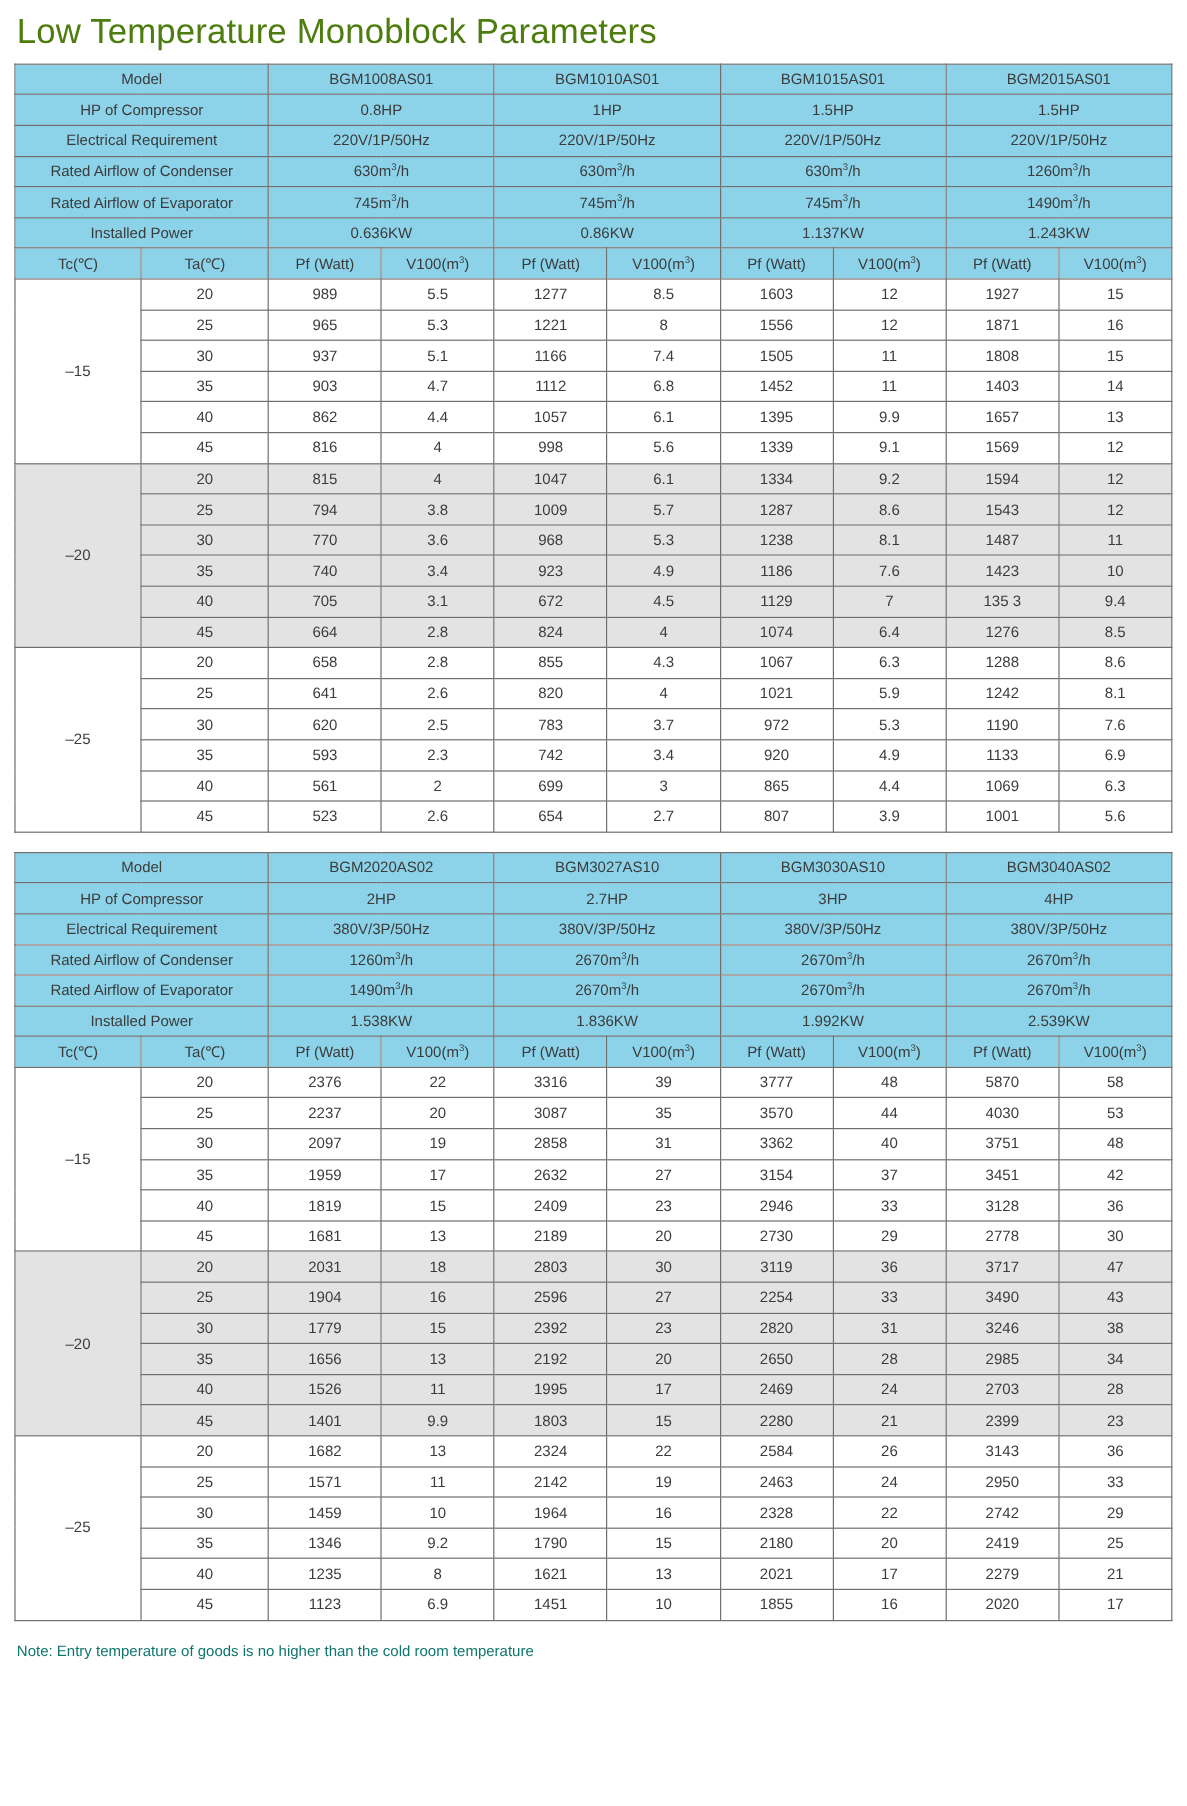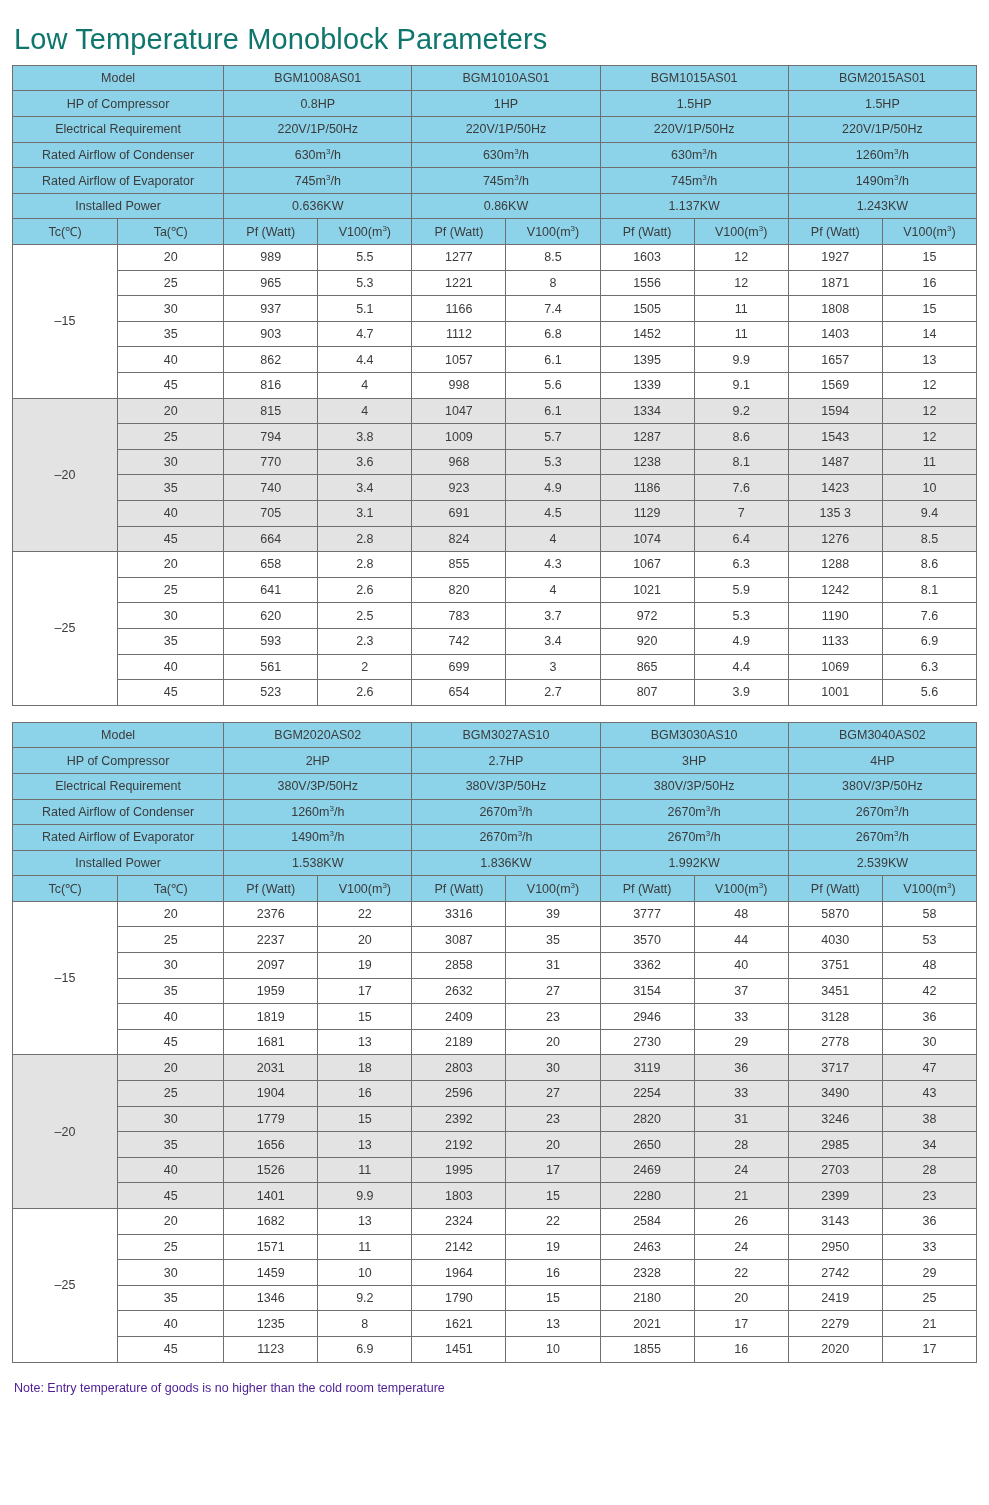--- a/index.html
+++ b/index.html
@@ -17,23 +17,23 @@
   .page {
     position: relative;
     width: 989px;
     height: 1505px;
     box-sizing: border-box;
     padding: 0 12px;
   }
   .page-title {
     font-size: 29px;
     font-weight: 400;
-    color: #0f766e;
+    color: #4d7c0f;
     letter-spacing: 0.1px;
-    margin: 24px 0 9px 2px;
+    margin: 12px 0 9px 2px;
     line-height: 1.1;
   }
   table.spec {
     border-collapse: collapse;
     table-layout: fixed;
     width: 965px;
     margin: 0 0 16px 0;
     border-radius: 20px;
   }
   table.spec td, table.spec th {
@@ -50,21 +50,21 @@
   }
   .hdr-blue { background: #8cd3ea; }
   .hdr-label { font-size: 12.5px; }
   .rowgrp-gray { background: #e3e3e3; }
   .rowgrp-white { background: #ffffff; }
   .tc-cell { font-size: 12.5px; }
   sup { font-size: 8px; vertical-align: super; line-height: 0; }
   .notes {
     margin-top: 8px;
     font-size: 12.5px;
-    color: #4c1d95;
+    color: #0f766e;
     line-height: 1.55;
   }
   .notes .note-line1 { margin-left: 2px; }
   .notes .note-line2 { margin-left: 46px; }
   .c-tc    { width: 105px; }
   .c-ta    { width: 106px; }
   .c-pf    { width: 94px; }
   .c-v100  { width: 94px; }
 </style>
 </head>
@@ -252,21 +252,21 @@
             <td class="rowgrp-gray">4.9</td>
             <td class="rowgrp-gray">1186</td>
             <td class="rowgrp-gray">7.6</td>
             <td class="rowgrp-gray">1423</td>
             <td class="rowgrp-gray">10</td>
           </tr>
           <tr>
             <td class="rowgrp-gray">40</td>
             <td class="rowgrp-gray">705</td>
             <td class="rowgrp-gray">3.1</td>
-            <td class="rowgrp-gray">691</td>
+            <td class="rowgrp-gray">672</td>
             <td class="rowgrp-gray">4.5</td>
             <td class="rowgrp-gray">1129</td>
             <td class="rowgrp-gray">7</td>
             <td class="rowgrp-gray">135 3</td>
             <td class="rowgrp-gray">9.4</td>
           </tr>
           <tr>
             <td class="rowgrp-gray">45</td>
             <td class="rowgrp-gray">664</td>
             <td class="rowgrp-gray">2.8</td>

